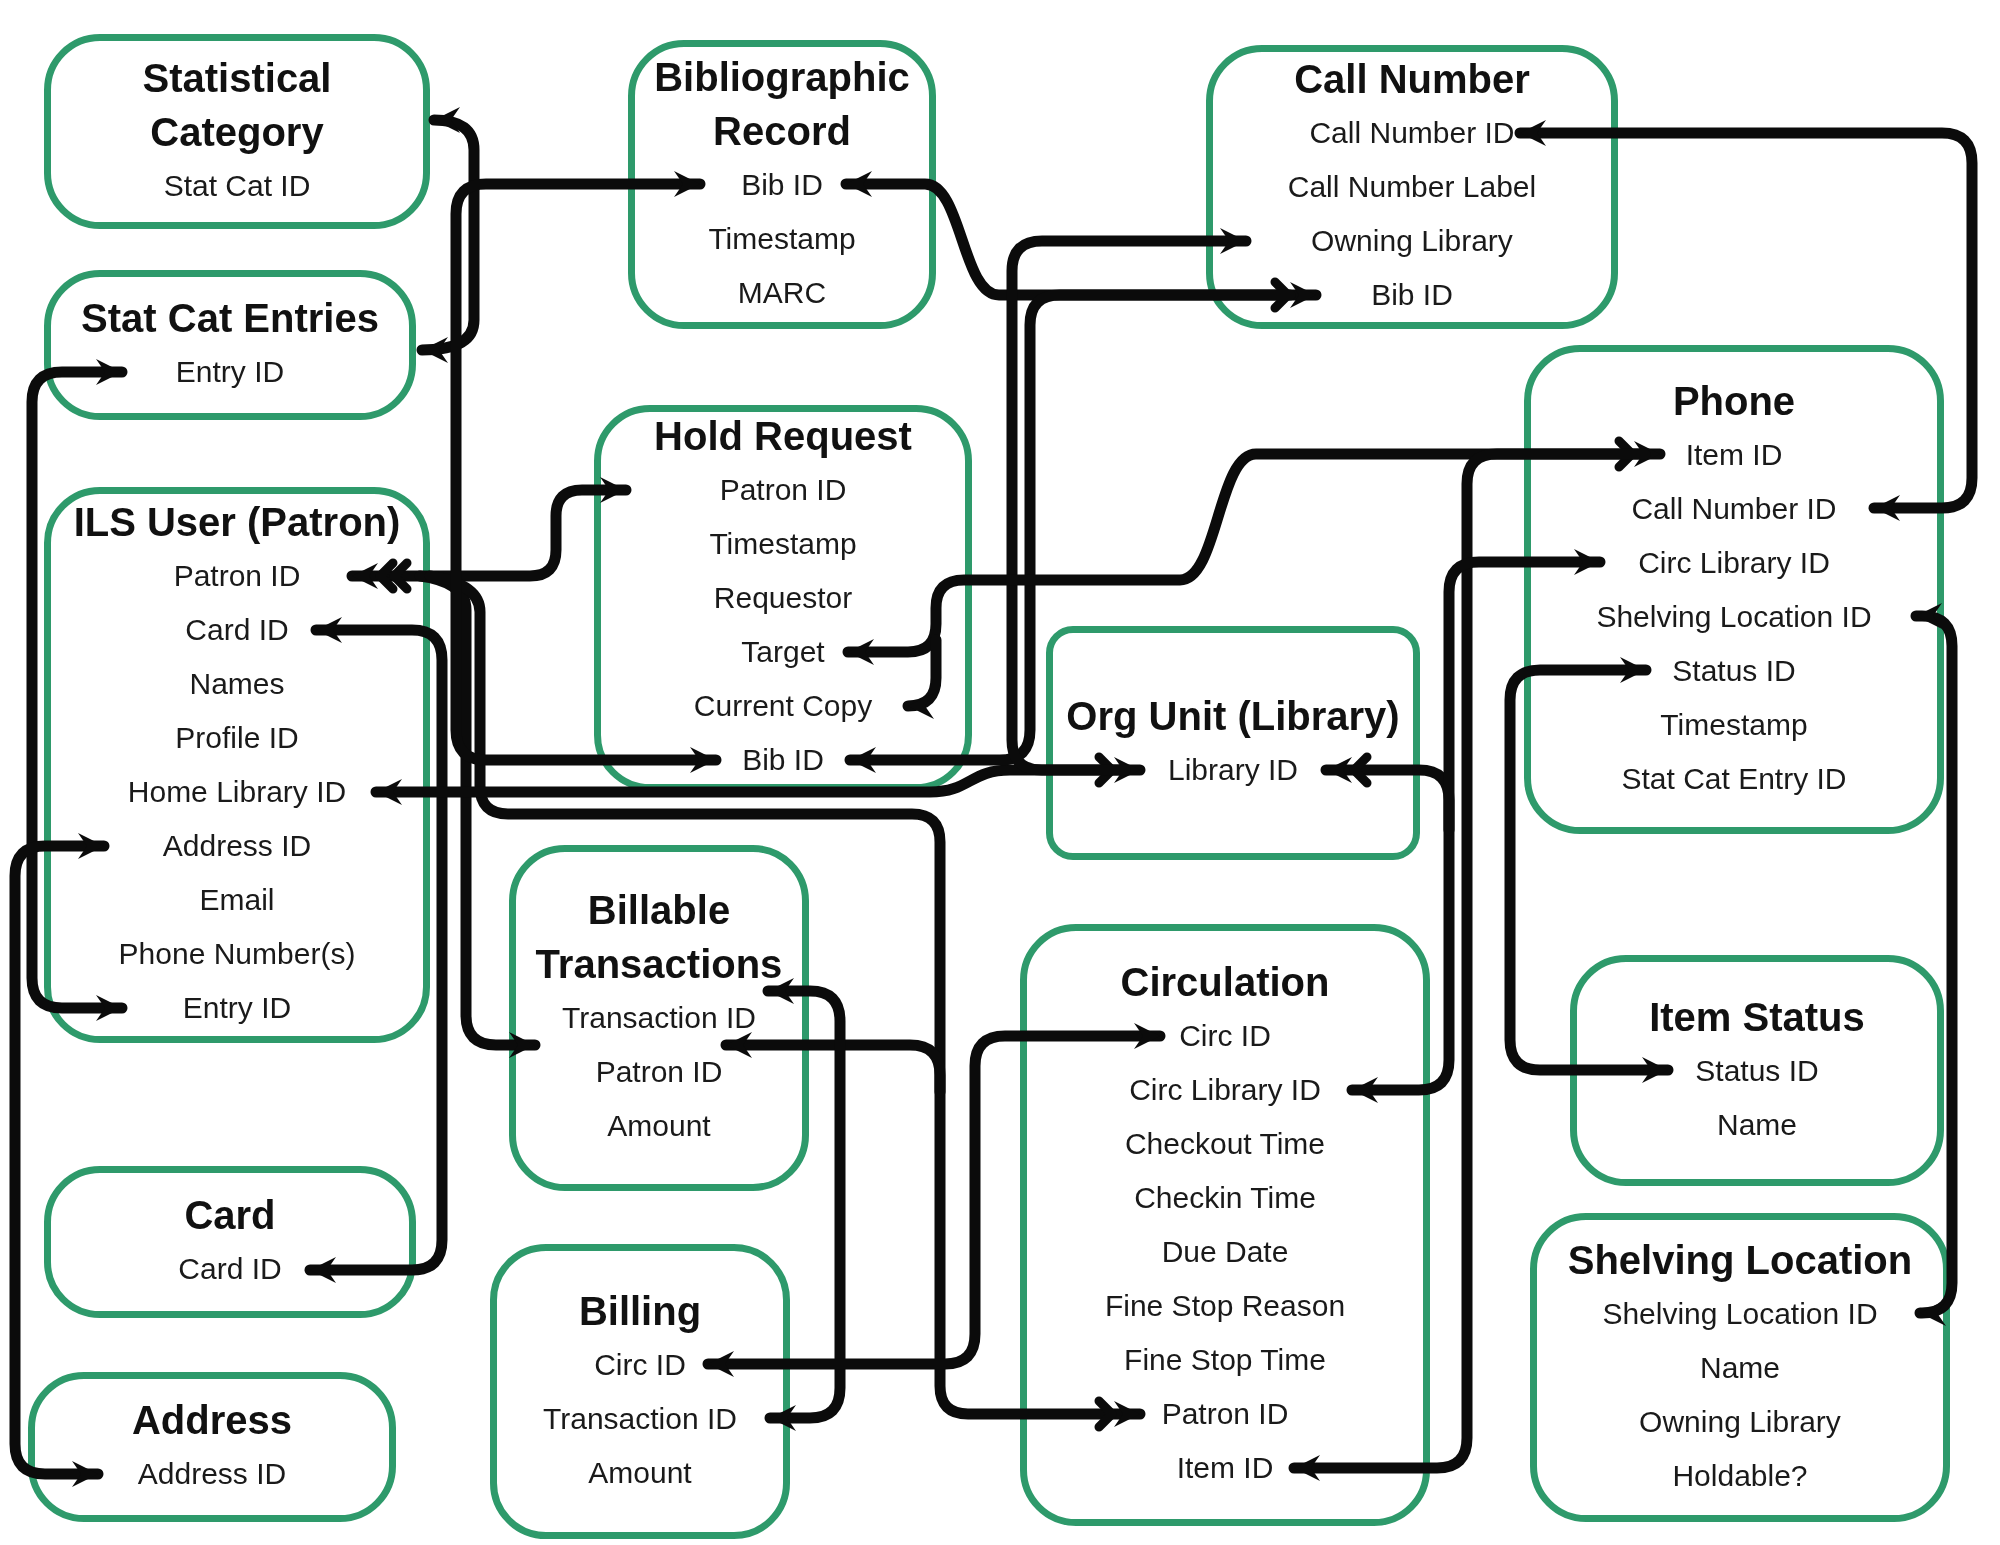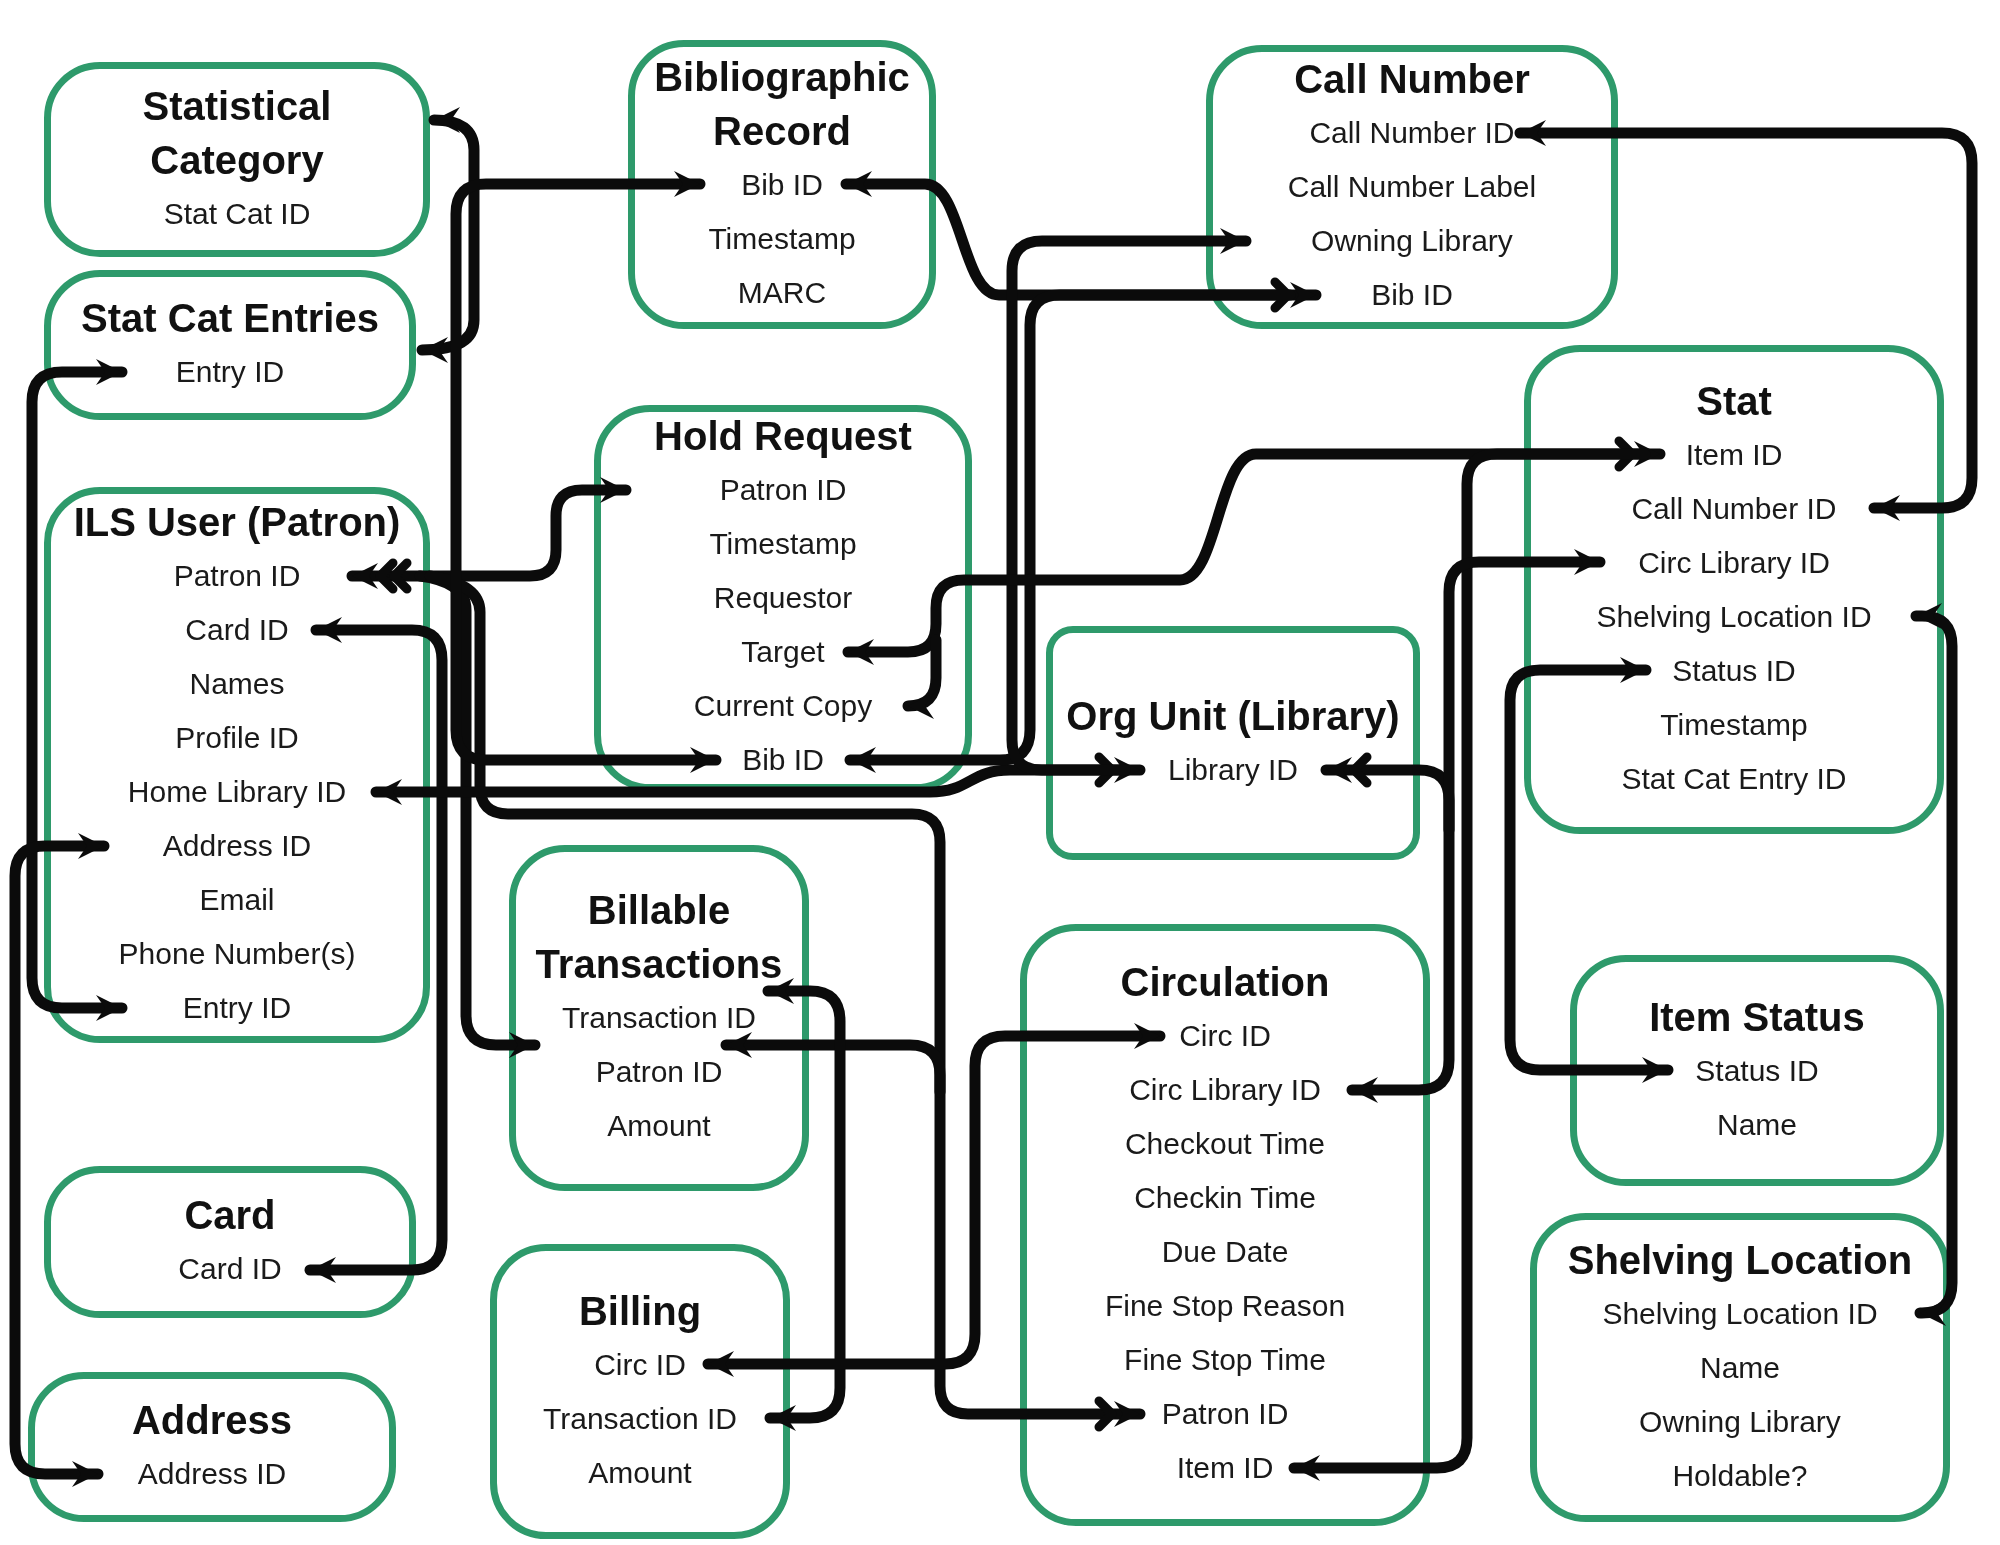--- a/index.html
+++ b/index.html
@@ -34,21 +34,21 @@
     color:#1a1a1a;
   }
   svg.wires{position:absolute;left:0;top:0;z-index:2;pointer-events:none;}
   svg.wires path.wire{stroke:#0b0b0b;stroke-width:11;fill:none;stroke-linejoin:round;stroke-linecap:round;}
 </style>
 </head>
 <body>
 
 <div class="canvas">
 
-  <div class="entity" style="left:44px;top:34px;width:386px;height:195px;margin-top:28px;">
+  <div class="entity" style="left:44px;top:34px;width:386px;height:195px;">
     <div class="etitle">Statistical
 Category</div>
     <div class="efields">
         <div class="efield">Stat Cat ID</div>
       </div>
   </div>
   <div class="entity" style="left:44px;top:270px;width:372px;height:150px;">
     <div class="etitle">Stat Cat Entries</div>
     <div class="efields">
         <div class="efield">Entry ID</div>
@@ -126,21 +126,21 @@
         <div class="efield">Bib ID</div>
       </div>
   </div>
   <div class="entity" style="left:1046px;top:626px;width:374px;height:234px;border-radius:27px;">
     <div class="etitle">Org Unit (Library)</div>
     <div class="efields">
         <div class="efield">Library ID</div>
       </div>
   </div>
   <div class="entity" style="left:1524px;top:345px;width:420px;height:489px;">
-    <div class="etitle">Stat</div>
+    <div class="etitle">Phone</div>
     <div class="efields">
         <div class="efield">Item ID</div>
         <div class="efield">Call Number ID</div>
         <div class="efield">Circ Library ID</div>
         <div class="efield">Shelving Location ID</div>
         <div class="efield">Status ID</div>
         <div class="efield">Timestamp</div>
         <div class="efield">Stat Cat Entry ID</div>
       </div>
   </div>

